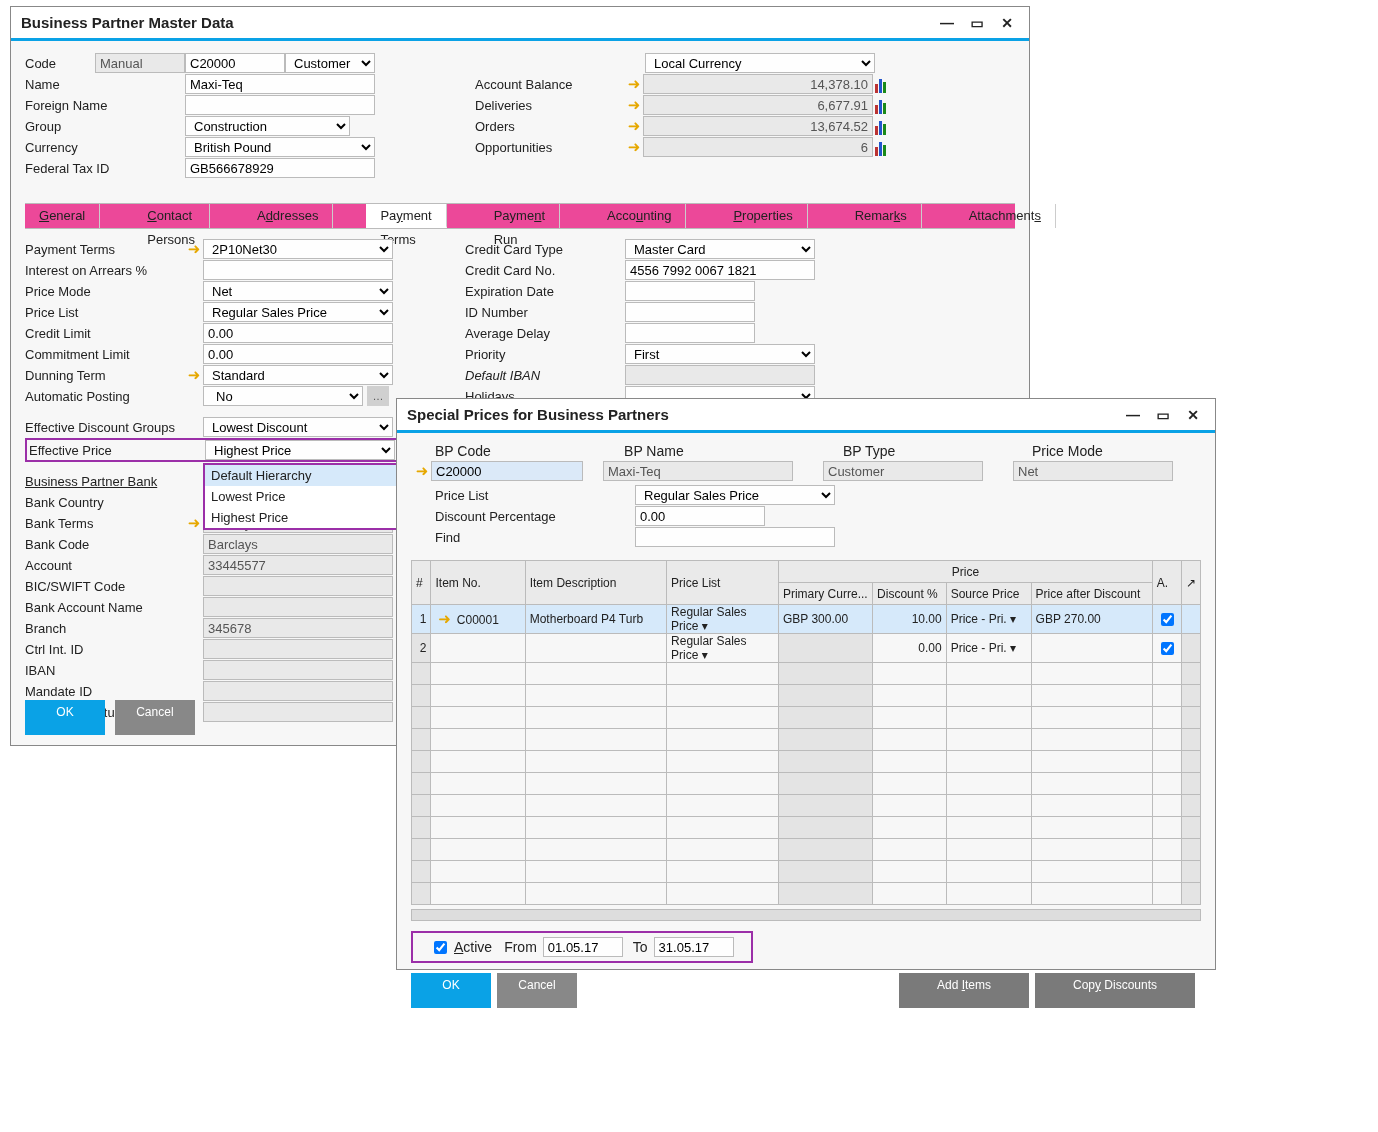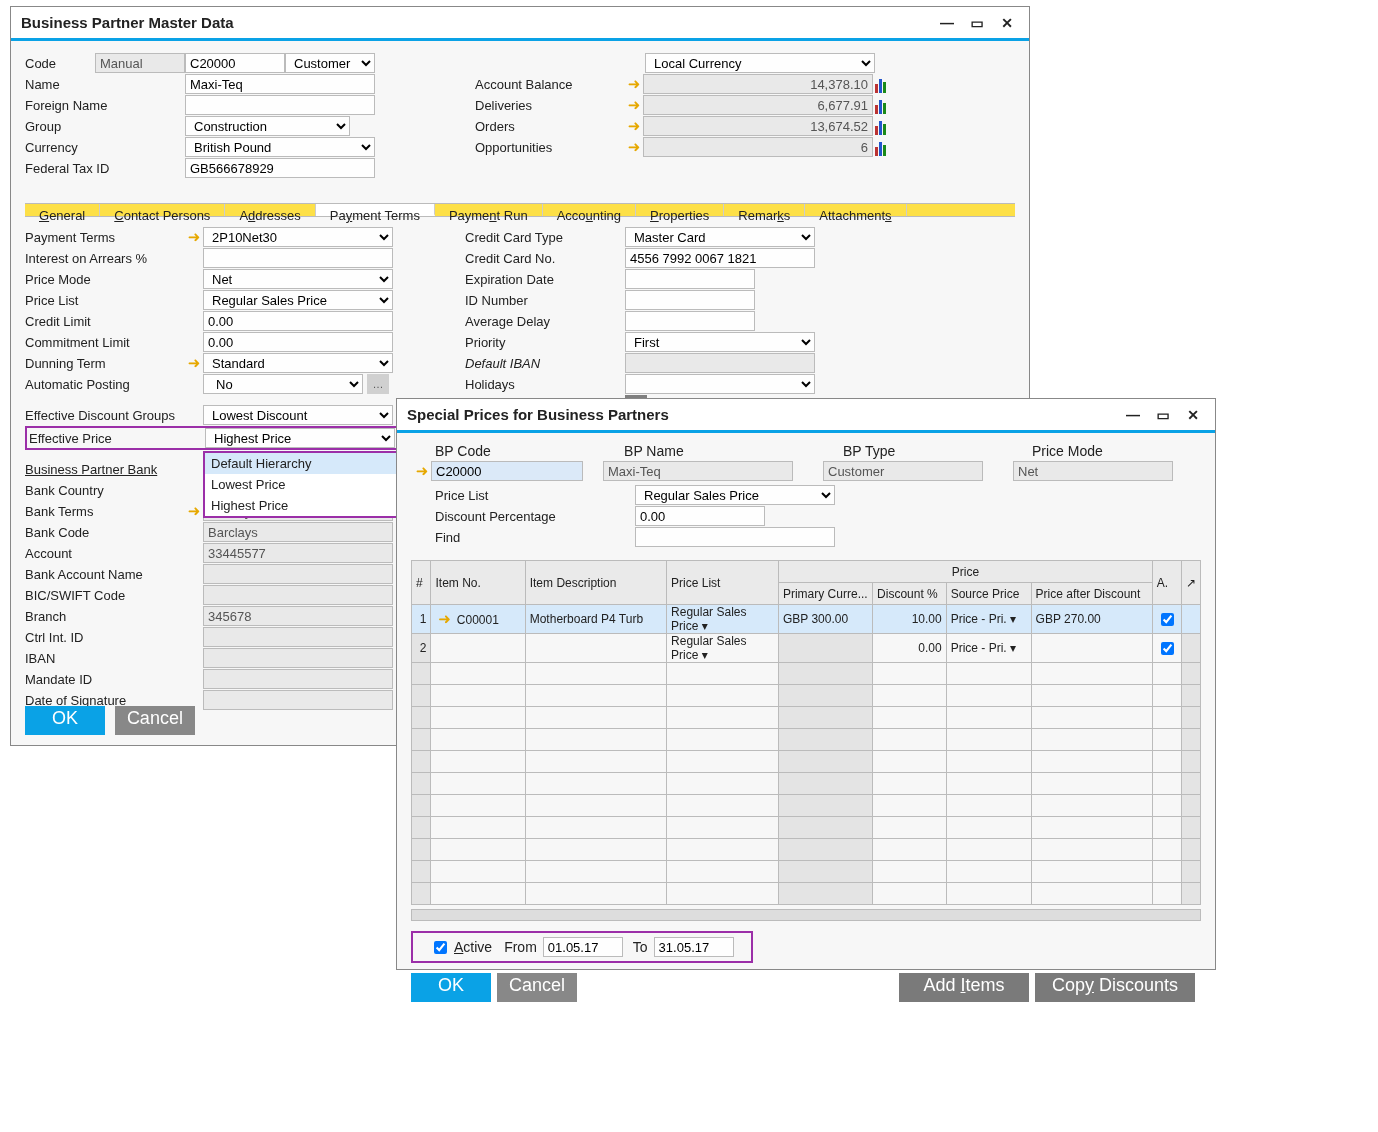--- a/index.html
+++ b/index.html
@@ -24,26 +24,26 @@
   input.rt { text-align: right; }
   input.bluebg { background: #dbe9f8; }
 
   .arrow { color: #e6a800; font-size: 15px; width: 18px; display: inline-block; text-align: center; }
   .chart-icon { width: 18px; height: 18px; display: inline-flex; align-items: flex-end; gap: 1px; margin-left: 2px; }
   .chart-icon span { display: inline-block; width: 3px; }
   .chart-icon .c1 { height: 9px; background: #b33; }
   .chart-icon .c2 { height: 14px; background: #2255cc; }
   .chart-icon .c3 { height: 11px; background: #1a8a1a; }
 
-  .tabs { display: flex; border-top: 1px solid #bbb; border-bottom: 1px solid #bbb; height: 14px; background: #fde047; margin-top: 14px; }
+  .tabs { display: flex; border-top: 1px solid #bbb; border-bottom: 1px solid #bbb; height: 26px; background: #ec4899; margin-top: 14px; gap: 33px; }
   .tab { padding: 0 14px; line-height: 24px; font-size: 13px; border-right: 1px solid #ccc; cursor: pointer; }
   .tab u { text-decoration: underline; }
   .tab.active { background: #fff; border-bottom: 2px solid #fff; }
 
-  .btn { display: inline-block; min-width: 80px; height: 29px; line-height: 22px; text-align: center; font-size: 18px; border: 1px solid #888; margin-right: 6px; cursor: pointer; }
+  .btn { display: inline-block; min-width: 80px; height: 35px; line-height: 22px; text-align: center; font-size: 12px; border: 1px solid #888; margin-right: 6px; cursor: pointer; }
   .btn.primary { background: #0aa2e6; color: #fff; border-color: #0aa2e6; }
   .btn.secondary { background: #888; color: #fff; border-color: #888; }
   .btn.dark { background: #7a7a7a; color: #fff; border-color: #7a7a7a; }
 
   
   .dropdown-overlay { position: absolute; border: 2px solid #9b2fa8; background: #fff; font-size: 13px; z-index: 5; }
 
   
   table.grid { border-collapse: collapse; width: 100%; font-size: 12px; }
   table.grid th, table.grid td { border: 1px solid #bbb; height: 22px; padding: 0 4px; text-align: left; }
@@ -233,25 +233,25 @@
         </div>
       <div class="row">
           <label style="width:178px;">Bank Code</label>
           <input class="fld ro" style="width: 190px;" value="Barclays">
         </div>
       <div class="row">
           <label style="width:178px;">Account</label>
           <input class="fld ro" style="width: 190px;" value="33445577">
         </div>
       <div class="row">
+          <label style="width:178px;">BIC/SWIFT Code</label>
+          <input class="fld ro" style="width: 190px;" value="">
+        </div>
+      <div class="row">
           <label style="width:178px;">Bank Account Name</label>
-          <input class="fld ro" style="width: 190px;" value="">
-        </div>
-      <div class="row">
-          <label style="width:178px;">BIC/SWIFT Code</label>
           <input class="fld ro" style="width: 190px;" value="">
         </div>
       <div class="row">
           <label style="width:178px;">Branch</label>
           <input class="fld ro" style="width: 190px;" value="345678">
         </div>
       <div class="row">
           <label style="width:178px;">Ctrl Int. ID</label>
           <input class="fld ro" style="width: 190px;" value="">
         </div>

